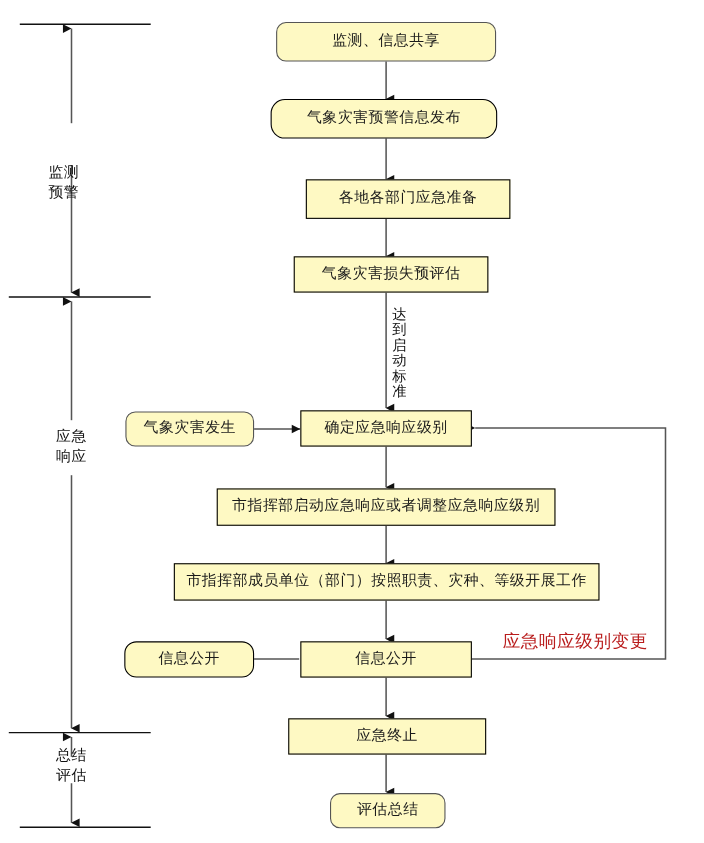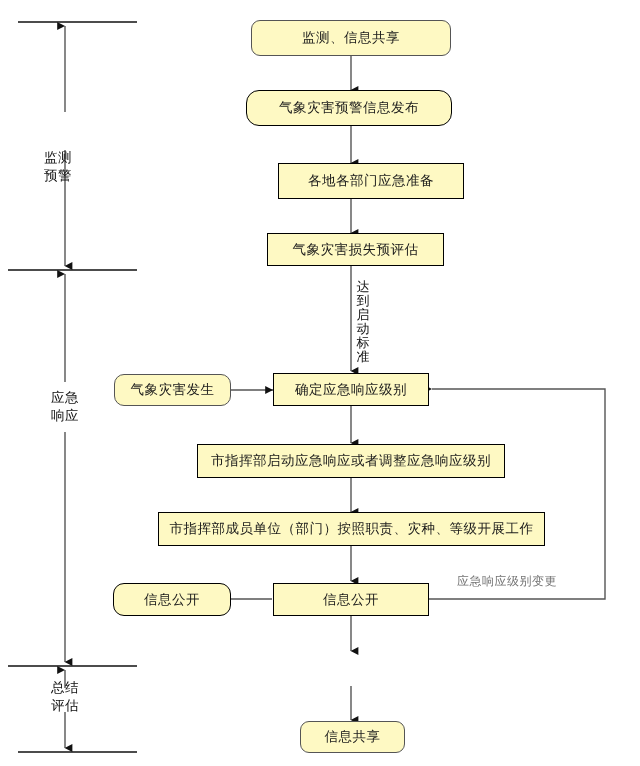--- a/index.html
+++ b/index.html
@@ -45,22 +45,22 @@
     text-align: center;
     color: #111111;
     font-size: 13.5px;
     line-height: 1.35;
     letter-spacing: 0.5px;
     white-space: pre-line;
     width: 70px;
   }
   .edge-label {
     position: absolute;
-    color: #737373;
-    font-size: 12px;
+    color: #b91c1c;
+    font-size: 16px;
     line-height: 1;
     letter-spacing: 0.5px;
     white-space: nowrap;
   }
   .edge-label-vert {
     position: absolute;
     color: #111111;
     font-size: 13px;
     line-height: 1.08;
     letter-spacing: 0px;
@@ -156,21 +156,21 @@
   </div>
 
   <div class="node" style="left:259px; top:163px; width:186px; height:36px;margin-left:19px;">
     <span>各地各部门应急准备</span>
   </div>
 
   <div class="node" style="left:267px; top:233px; width:177px; height:33px;">
     <span>气象灾害损失预评估</span>
   </div>
 
-  <div class="node rounded" style="left:114px; top:374px; width:117px; height:32px;border-radius:10px;">
+  <div class="node rounded" style="left:114px; top:374px; width:117px; height:32px;">
     <span>气象灾害发生</span>
   </div>
 
   <div class="node" style="left:197px; top:444px; width:308px; height:34px;">
     <span>市指挥部启动应急响应或者调整应急响应级别</span>
   </div>
 
   <div class="node" style="left:273px; top:373px; width:156px; height:33px;">
     <span>确定应急响应级别</span>
   </div>
@@ -180,18 +180,21 @@
   </div>
 
   <div class="node" style="left:113px; top:583px; width:118px; height:33px;border-radius:11px;">
     <span>信息公开</span>
   </div>
 
   <div class="node" style="left:273px; top:583px; width:156px; height:33px;">
     <span>信息公开</span>
   </div>
 
+  <div class="node" style="left:262px; top:653px; width:180px; height:33px;">
+    <span>应急终止</span>
+  </div>
 
   <div class="node rounded" style="left:300px; top:721px; width:105px; height:32px;">
-    <span>信息共享</span>
+    <span>评估总结</span>
   </div>
 
 </div>
 
 </body></html>

